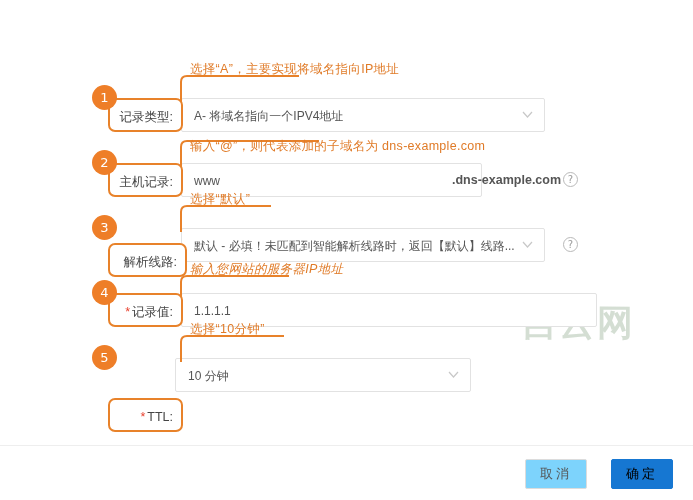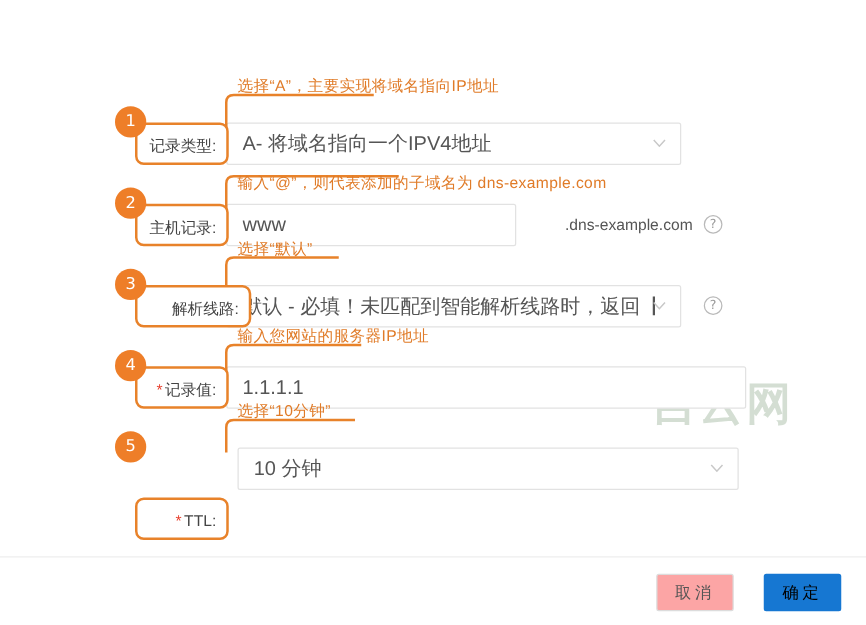--- a/index.html
+++ b/index.html
@@ -58,39 +58,40 @@
     position: absolute;
     border: 1px solid #e2e2e2;
     background: #ffffff;
     height: 34px;
     border-radius: 2px;
   }
   .field-text {
     position: absolute;
     left: 12px; top: 0;
     height: 34px; line-height: 34px;
-    font-size: 16px;
+    font-size: 12px;
     color: #555555;
     white-space: nowrap;
     overflow: hidden;
   }
   .chevron {
     position: absolute;
     right: 11px; top: 12px;
     width: 11px; height: 7px;
     color: #c8c8c8;
   }
   .chevron svg { display: block; }
 
   .suffix {
     position: absolute;
     font-size: 12.5px;
     color: #555555;
     height: 34px; line-height: 34px;
     white-space: nowrap;
+    font-weight: bold;
   }
   .help-icon {
     position: absolute;
     width: 15px; height: 15px;
     border: 1px solid #b9b9b9;
     border-radius: 50%;
     color: #9a9a9a;
     font-size: 10px;
     line-height: 13px;
     text-align: center;
@@ -157,21 +158,21 @@
     font-size: 13px;
     line-height: 28px;
     text-align: center;
     border-radius: 2px;
     cursor: pointer;
     letter-spacing: 3px;
   }
   .btn-cancel {
     right: 106px;
     border: 1px solid #dcdcdc;
-    background: #fca5a5;
+    background: #7dd3fc;
     color: #555555;
   }
   .btn-ok {
     right: 20px;
     border: 1px solid #1677d2;
     background: #1677d2;
     color: #000000;
   }
 </style>
 </head>
@@ -204,21 +205,21 @@
   </div>
   <div class="badge" style="left:92px; top:85px;">1</div>
 
   <div class="annot" style="left:190px; top:138px;">输入“@”，则代表添加的子域名为 dns-example.com</div>
   <div class="leader" style="left:181px; top:139px;">
     <svg width="140" height="30" viewBox="0 0 140 30">
       <path d="M0 28 L0 8 Q0 2 6 2 L138 2" fill="none" stroke="#e8822a" stroke-width="2"></path>
     </svg>
   </div>
 
-  <div class="field" style="left:181px; top:163px; width:232px;">
+  <div class="field" style="left:181px; top:163px; width:301px;">
     <div class="field-text">www</div>
   </div>
   <div class="suffix" style="left:452px; top:163px;">.dns-example.com</div>
   <div class="help-icon" style="left:563px; top:172px;">?</div>
   <div class="callout-box" style="left:108px; top:163px; width:75px;text-decoration:underline;">
     <div class="callout-label">
       <span>主机记录:</span>
     </div>
   </div>
   <div class="badge" style="left:92px; top:150px;">2</div>
@@ -232,28 +233,28 @@
 
   <div class="field" style="left:181px; top:228px; width:364px;">
     <div class="field-text" style="max-width:330px;">默认 - 必填！未匹配到智能解析线路时，返回【默认】线路...</div>
     <span class="chevron">
       <svg width="11" height="7" viewBox="0 0 11 7">
           <path d="M1 1 L5.5 6 L10 1" fill="none" stroke="#c8c8c8" stroke-width="1.2"></path>
         </svg>
     </span>
   </div>
   <div class="help-icon" style="left:563px; top:237px;">?</div>
-  <div class="callout-box" style="left:108px; top:228px; width:93px;">
+  <div class="callout-box" style="left:108px; top:243px; width:79px;">
     <div class="callout-label">
       <span>解析线路:</span>
     </div>
   </div>
   <div class="badge" style="left:92px; top:215px;">3</div>
 
-  <div class="annot" style="left:190px; top:261px;">输入您网站的服务器IP地址</div>
+  <div class="annot" style="left:190px; top:261px;font-style:italic;">输入您网站的服务器IP地址</div>
   <div class="leader" style="left:181px; top:274px;">
     <svg width="110" height="30" viewBox="0 0 110 30">
       <path d="M0 28 L0 8 Q0 2 6 2 L108 2" fill="none" stroke="#e8822a" stroke-width="2"></path>
     </svg>
   </div>
 
   <div class="field" style="left:181px; top:293px; width:416px;">
     <div class="field-text">1.1.1.1</div>
   </div>
   <div class="callout-box" style="left:108px; top:293px; width:75px;">
@@ -263,21 +264,21 @@
   </div>
   <div class="badge" style="left:92px; top:280px;">4</div>
 
   <div class="annot" style="left:190px; top:321px;">选择“10分钟”</div>
   <div class="leader" style="left:181px; top:334px;">
     <svg width="105" height="30" viewBox="0 0 105 30">
       <path d="M0 28 L0 8 Q0 2 6 2 L103 2" fill="none" stroke="#e8822a" stroke-width="2"></path>
     </svg>
   </div>
 
-  <div class="field" style="left:190px; top:358px; width:401px;">
+  <div class="field" style="left:175px; top:358px; width:296px;">
     <div class="field-text">10 分钟</div>
     <span class="chevron">
       <svg width="11" height="7" viewBox="0 0 11 7">
           <path d="M1 1 L5.5 6 L10 1" fill="none" stroke="#c8c8c8" stroke-width="1.2"></path>
         </svg>
     </span>
   </div>
   <div class="callout-box" style="left:108px; top:358px; width:75px;margin-top:40px;">
     <div class="callout-label">
       <span class="req-star">*</span><span>TTL:</span>

